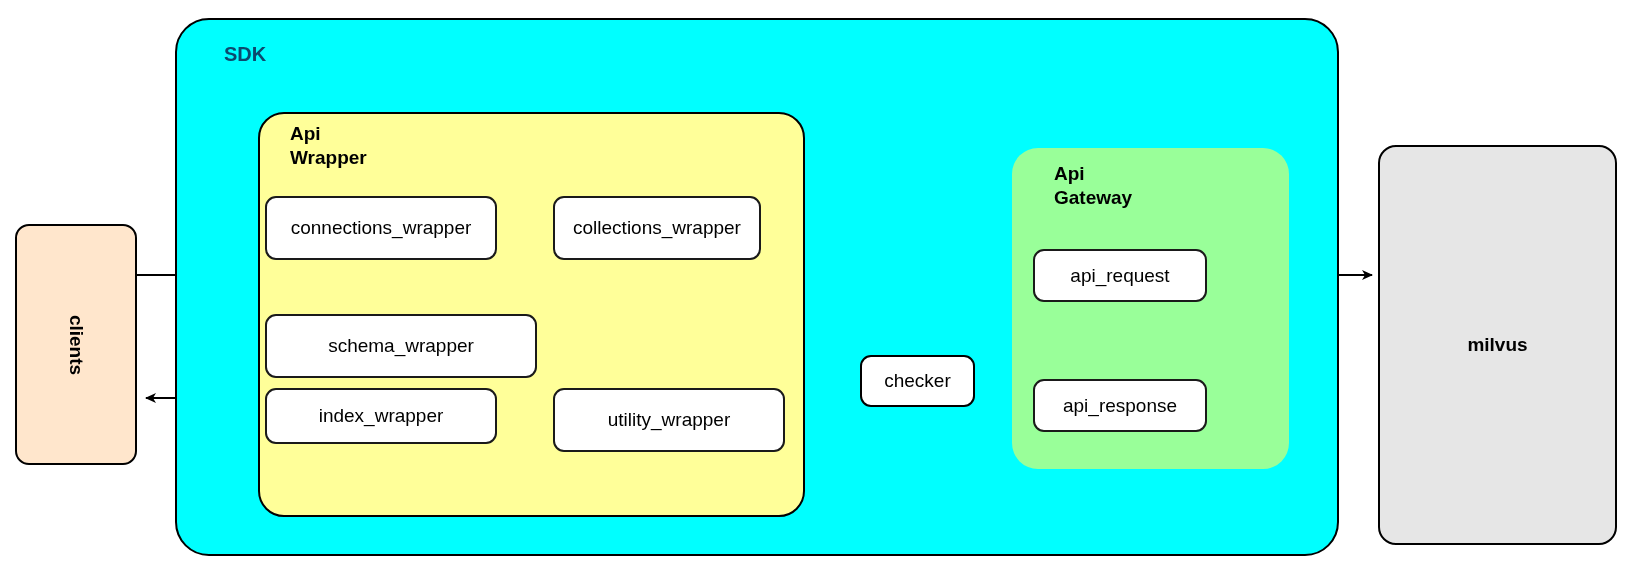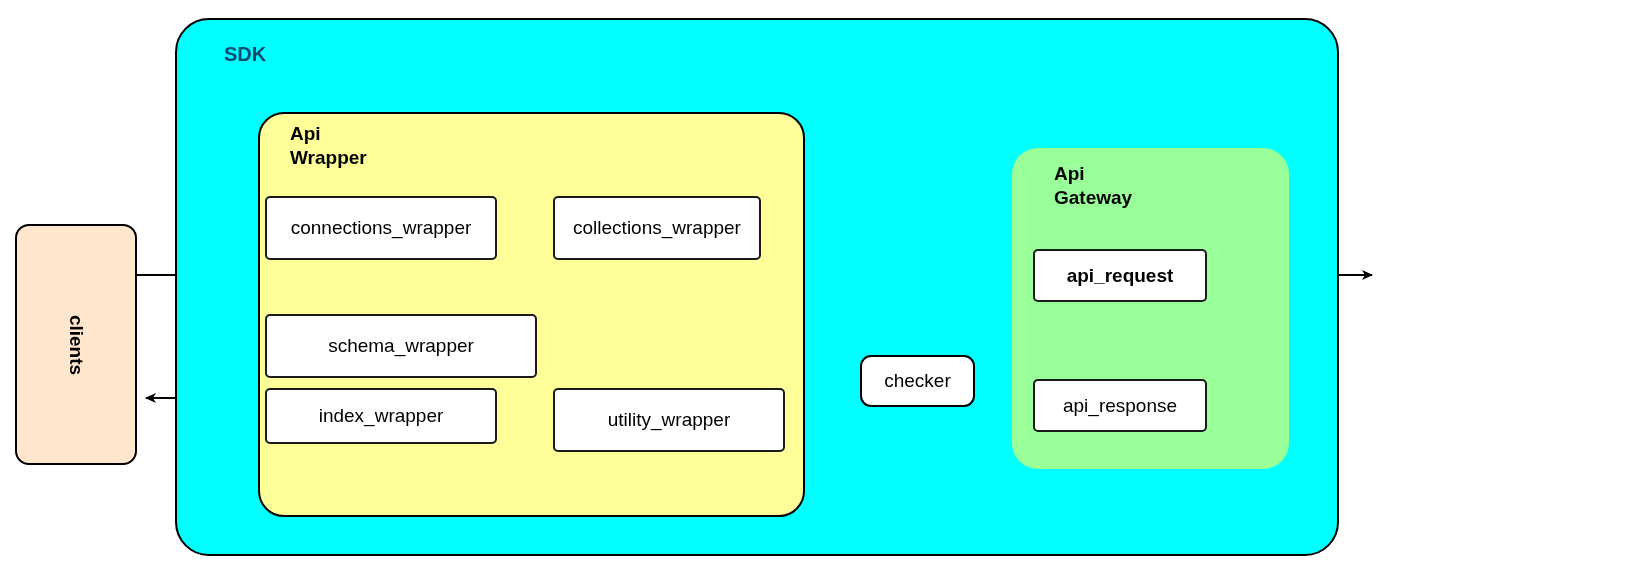--- a/index.html
+++ b/index.html
@@ -90,21 +90,21 @@
     font-weight: bold;
     color: #000000;
     line-height: 1.25;
     text-align: left;
     width: 140px;
   }
 
   
   .leaf {
     background: #FFFFFF;
-    border-radius: 5px;
+    border-radius: 11px;
     font-size: 19px;
     color: #000000;
     border: 2px solid #1a1a1a;
   }
 
   
   .clients-box {
     left: 15px;
     top: 224px;
     width: 122px;
@@ -235,21 +235,24 @@
     <span>utility_wrapper</span>
   </div>
 
   <div class="box apigateway-container">
     <div class="apigateway-label">
       <span>Api</span><br>
       <span>Gateway</span>
     </div>
   </div>
 
-  <div class="box leaf" style="left:1033px; top:249px; width:174px; height:53px;font-weight:bold;">
+  <div class="box leaf" style="left:1033px; top:249px; width:174px; height:53px;">
     <span>api_request</span>
   </div>
   <div class="box leaf" style="left:1033px; top:355px; width:174px; height:53px;margin-top:24px;">
     <span>api_response</span>
   </div>
 
+  <div class="box milvus-box">
+    <span class="milvus-label">milvus</span>
+  </div>
 
 </div>
 
 </body></html>

